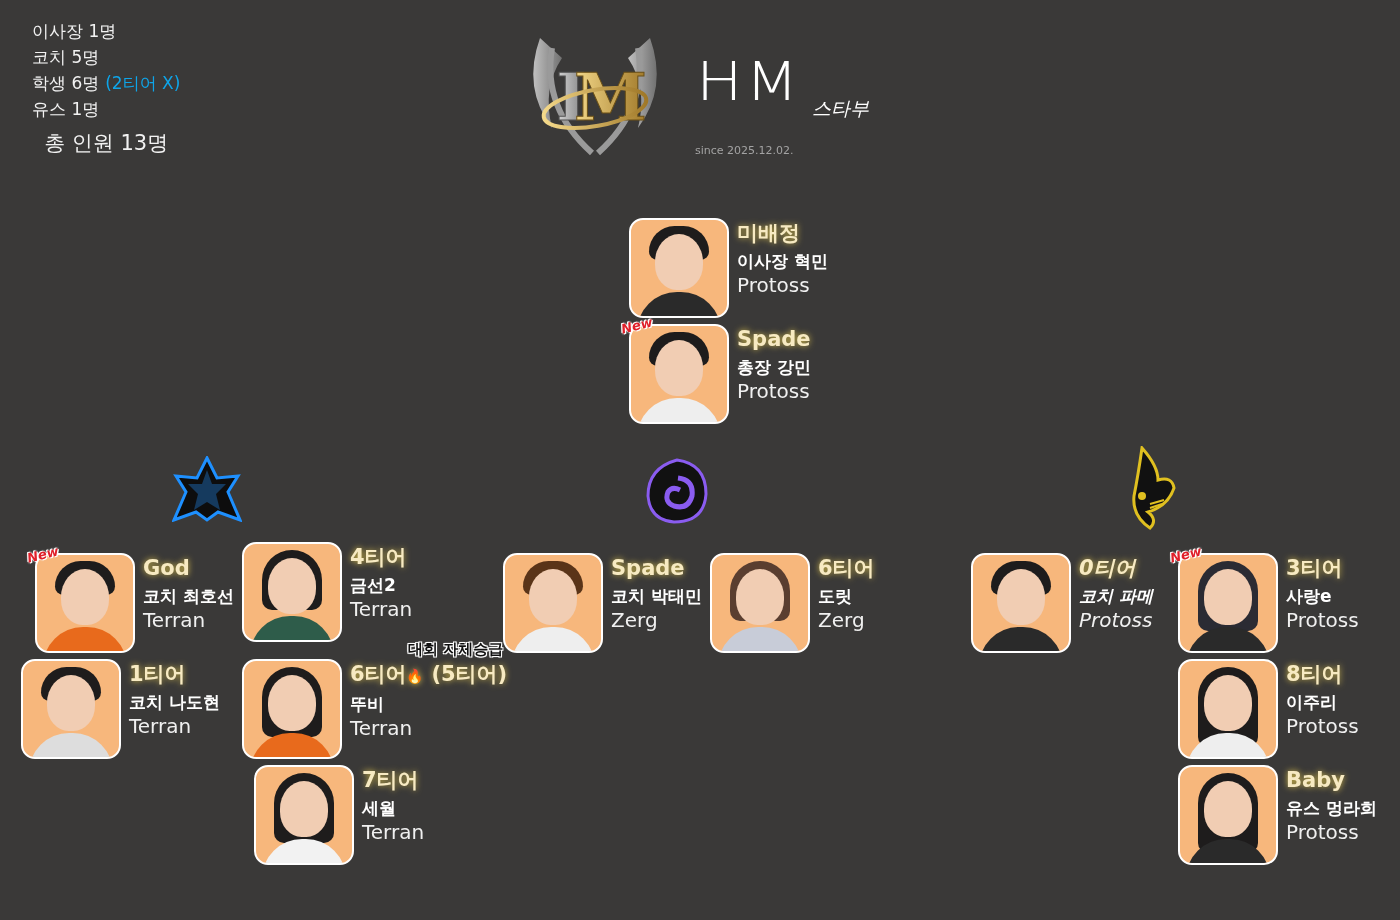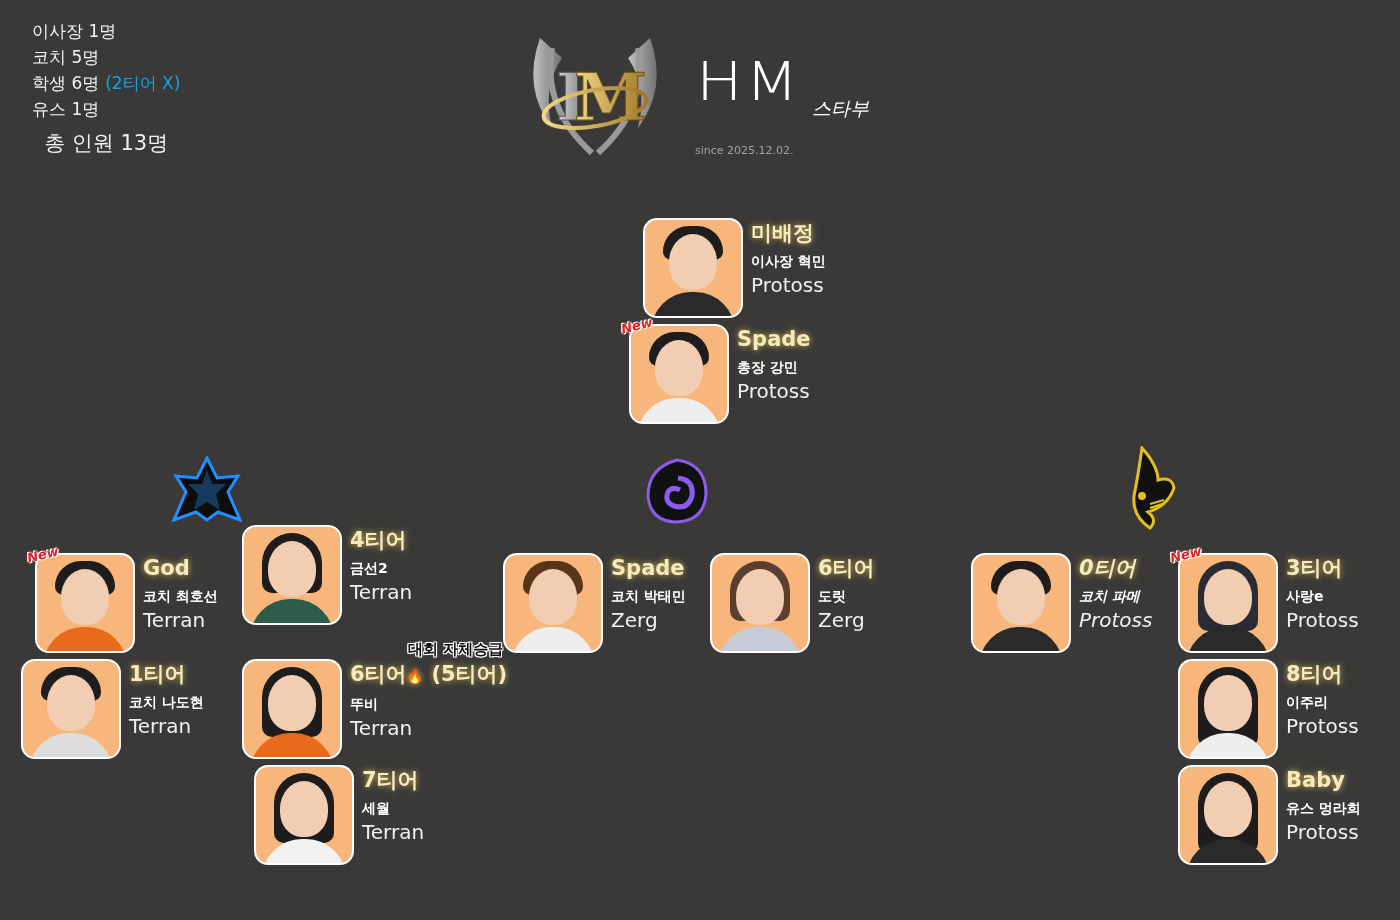--- a/index.html
+++ b/index.html
@@ -18,21 +18,21 @@
   .photo{position:absolute;left:0;top:0;width:96px;height:96px;border:2px solid #fff;border-radius:14px;
          background:#f7b77c;overflow:hidden;}
   .photo .head{position:absolute;left:24px;top:14px;width:48px;height:56px;border-radius:50% 50% 45% 45%;background:#f1cdb3;}
   .photo .hair{position:absolute;left:18px;top:6px;width:60px;height:34px;border-radius:30px 30px 10px 10px;background:#1e1c1c;}
   .photo .body{position:absolute;left:6px;top:72px;width:84px;height:40px;border-radius:40px 40px 0 0;background:#2a2a2a;}
   .new{position:absolute;left:-8px;top:-6px;color:#e0202a;font-weight:bold;font-size:13px;font-style:italic;
        transform:rotate(-14deg);text-shadow:0 0 2px #fff,0 0 2px #fff,1px 1px 0 #fff,-1px -1px 0 #fff;z-index:3;}
   .info{position:absolute;left:108px;top:0;}
   .tier{font-size:21px;font-weight:bold;color:#f7eac2;text-shadow:0 0 6px rgba(240,210,80,.85);line-height:30px;white-space:nowrap;}
   .tier .fire{font-size:14px;}
-  .name{font-size:14px;font-weight:bold;line-height:26px;white-space:nowrap;}
+  .name{font-size:17px;font-weight:bold;line-height:26px;white-space:nowrap;}
   .race{font-size:20px;line-height:22px;color:#f0f0f0;}
   .note{position:absolute;left:408px;top:640px;font-size:15px;font-weight:bold;color:#111;
         text-shadow:0 0 2px #fff,0 0 2px #fff,1px 1px 0 #fff,-1px -1px 0 #fff,1px -1px 0 #fff,-1px 1px 0 #fff;}
   .race-icon{position:absolute;}
 </style>
 </head>
 <body>
 
 <div class="summary">
   <div>이사장 1명</div>
@@ -58,21 +58,21 @@
   <path d="M30 20 Q20 80 70 125" stroke="#9a9a9a" stroke-width="6" fill="none"></path>
   <path d="M116 20 Q126 80 76 125" stroke="#9a9a9a" stroke-width="6" fill="none"></path>
   <text x="34" y="92" font-family="DejaVu Serif, serif" font-size="66" font-weight="bold" fill="url(#silver)" stroke="#555" stroke-width="1">I</text>
   <text x="52" y="92" font-family="DejaVu Serif, serif" font-size="66" font-weight="bold" fill="url(#gold)" stroke="#6b5016" stroke-width="1">M</text>
   <ellipse cx="73" cy="80" rx="52" ry="18" fill="none" stroke="url(#gold)" stroke-width="4" transform="rotate(-10 73 80)"></ellipse>
 </svg>
 <div class="brand-title">HM</div>
 <div class="brand-sub">스타부</div>
 <div class="since">since 2025.12.02.</div>
 
-<div class="card" style="left:643px;top:218px;padding-left:38px;">
+<div class="card" style="left:629px;top:218px;padding-left:38px;">
   <div class="photo">
       <div class="hair"></div>
       <div class="head"></div>
       <div class="body"></div>
     </div>
   <div class="info">
     <div class="tier">미배정</div>
     <div class="name">이사장 혁민</div>
     <div class="race">Protoss</div>
   </div>
@@ -124,21 +124,21 @@
       <div class="head"></div>
       <div class="body" style="background:#ddd"></div>
     </div>
   <div class="info">
     <div class="tier">1티어</div>
     <div class="name">코치 나도현</div>
     <div class="race">Terran</div>
   </div>
 </div>
 
-<div class="card" style="left:242px;top:525px;">
+<div class="card" style="left:242px;top:542px;">
   <div class="photo">
       <div class="hair" style="height:60px"></div>
       <div class="head"></div>
       <div class="body" style="background:#2e5c4a"></div>
     </div>
   <div class="info">
     <div class="tier">4티어</div>
     <div class="name">금선2</div>
     <div class="race">Terran</div>
   </div>

